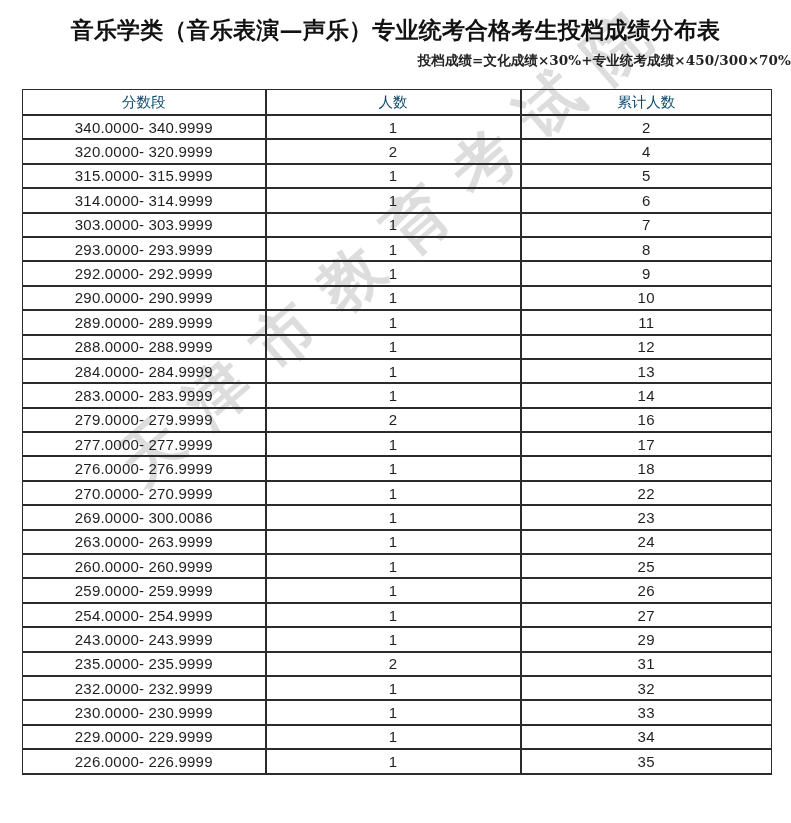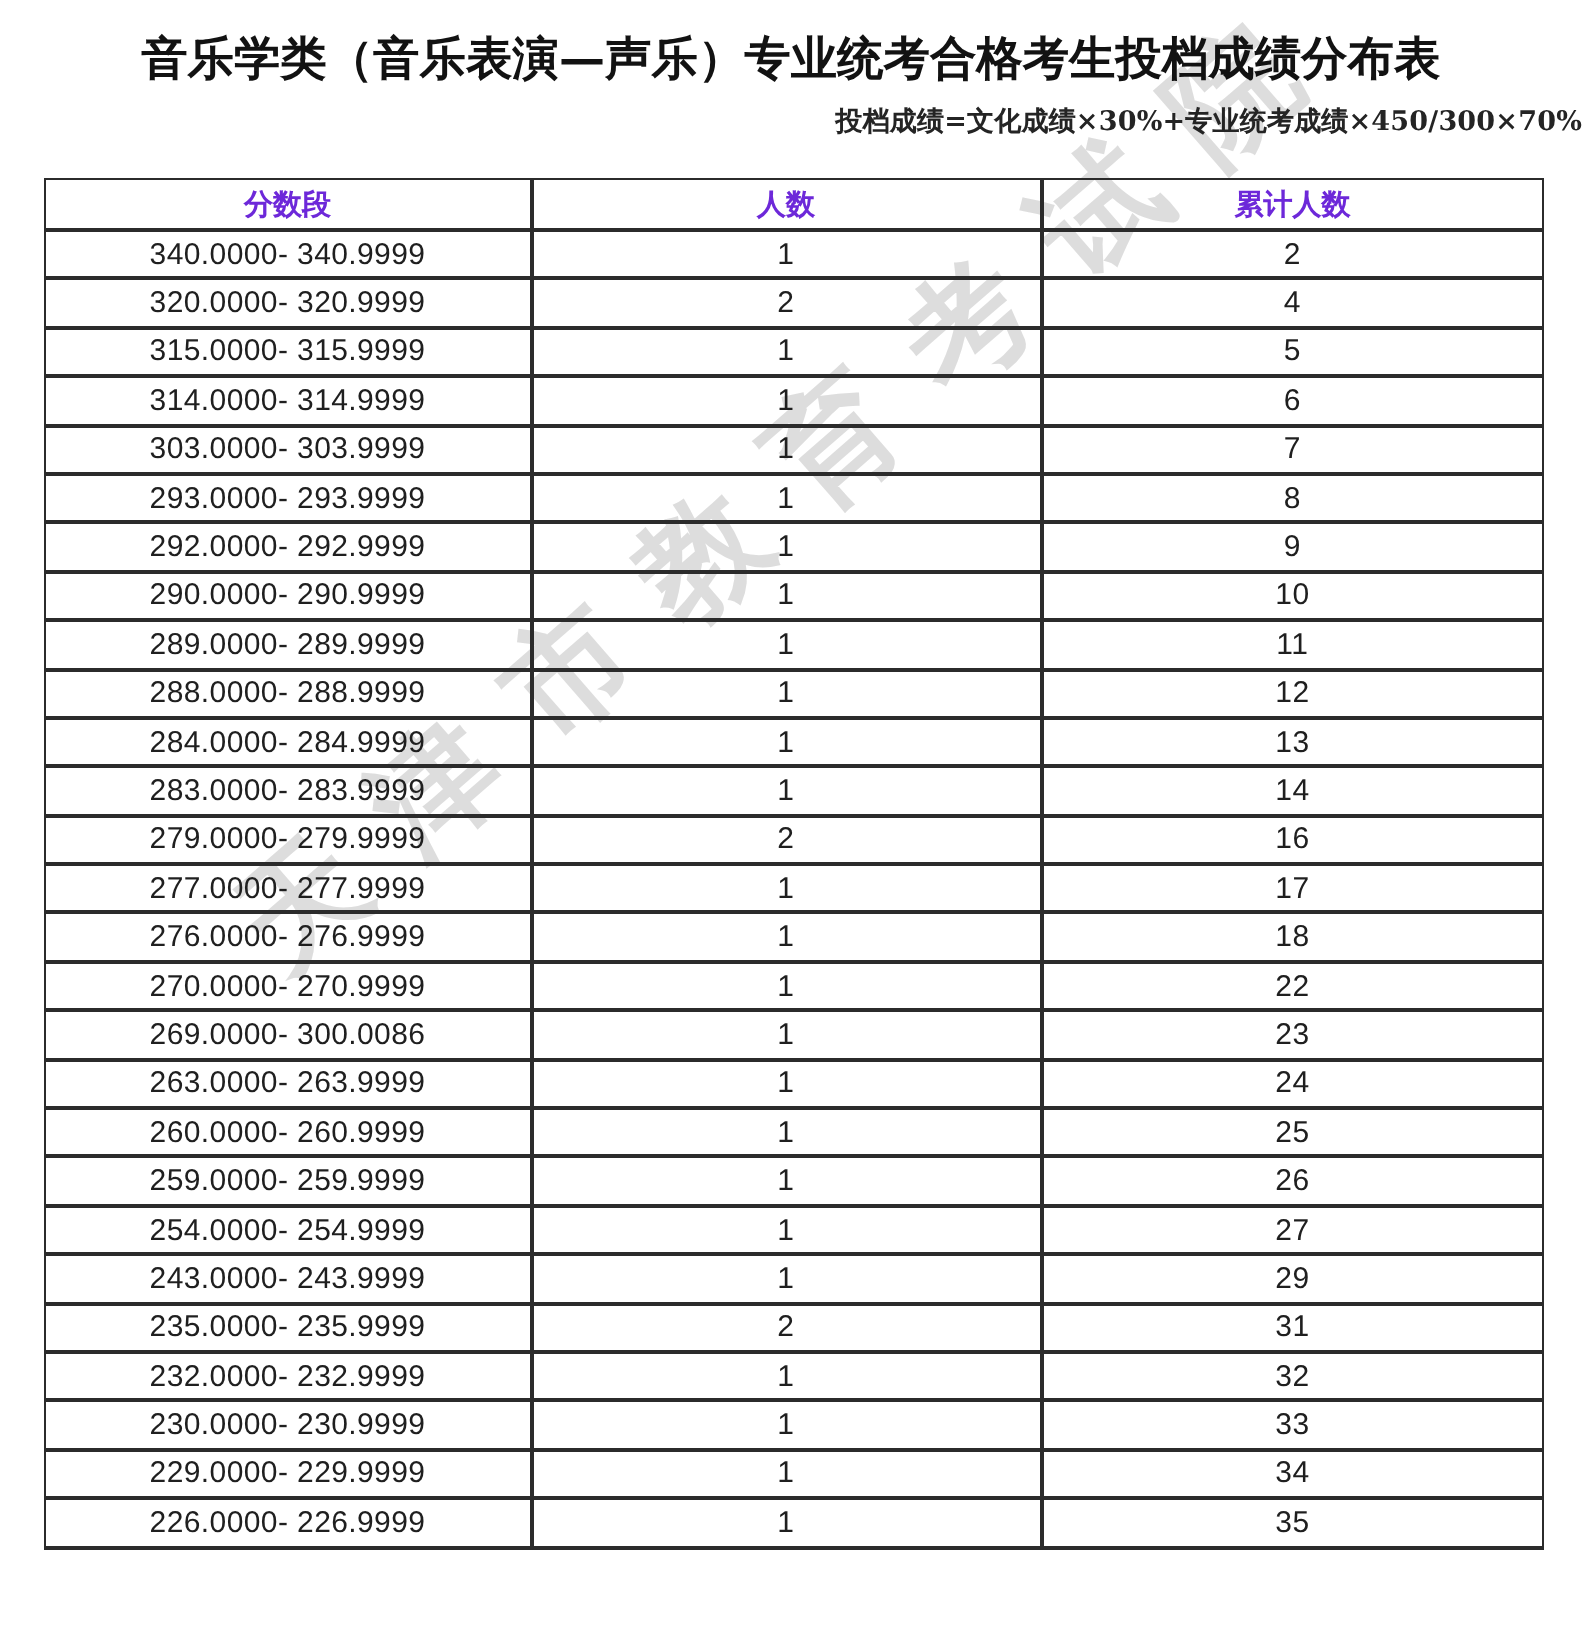--- a/index.html
+++ b/index.html
@@ -101,22 +101,22 @@
     vertical-align: middle;
     border-top: 2px solid #2b2b2b;
     border-bottom: 2px solid #2b2b2b;
     border-left: 2px solid #2b2b2b;
     border-right: 2px solid #2b2b2b;
     background: transparent;
   }
   table#score-table th {
     font-family: "DejaVu Serif", "Liberation Serif", serif;
     font-size: 14.5px;
-    font-weight: 700;
-    color: #6d28d9;
+    font-weight: 400;
+    color: #0c4a6e;
     height: 24px;
   }
   table#score-table td {
     font-family: "Liberation Sans", "DejaVu Sans", sans-serif;
     font-size: 15px;
     font-weight: 400;
     color: #1f1f1f;
     letter-spacing: .3px;
   }
   table#score-table td.cell-range {

